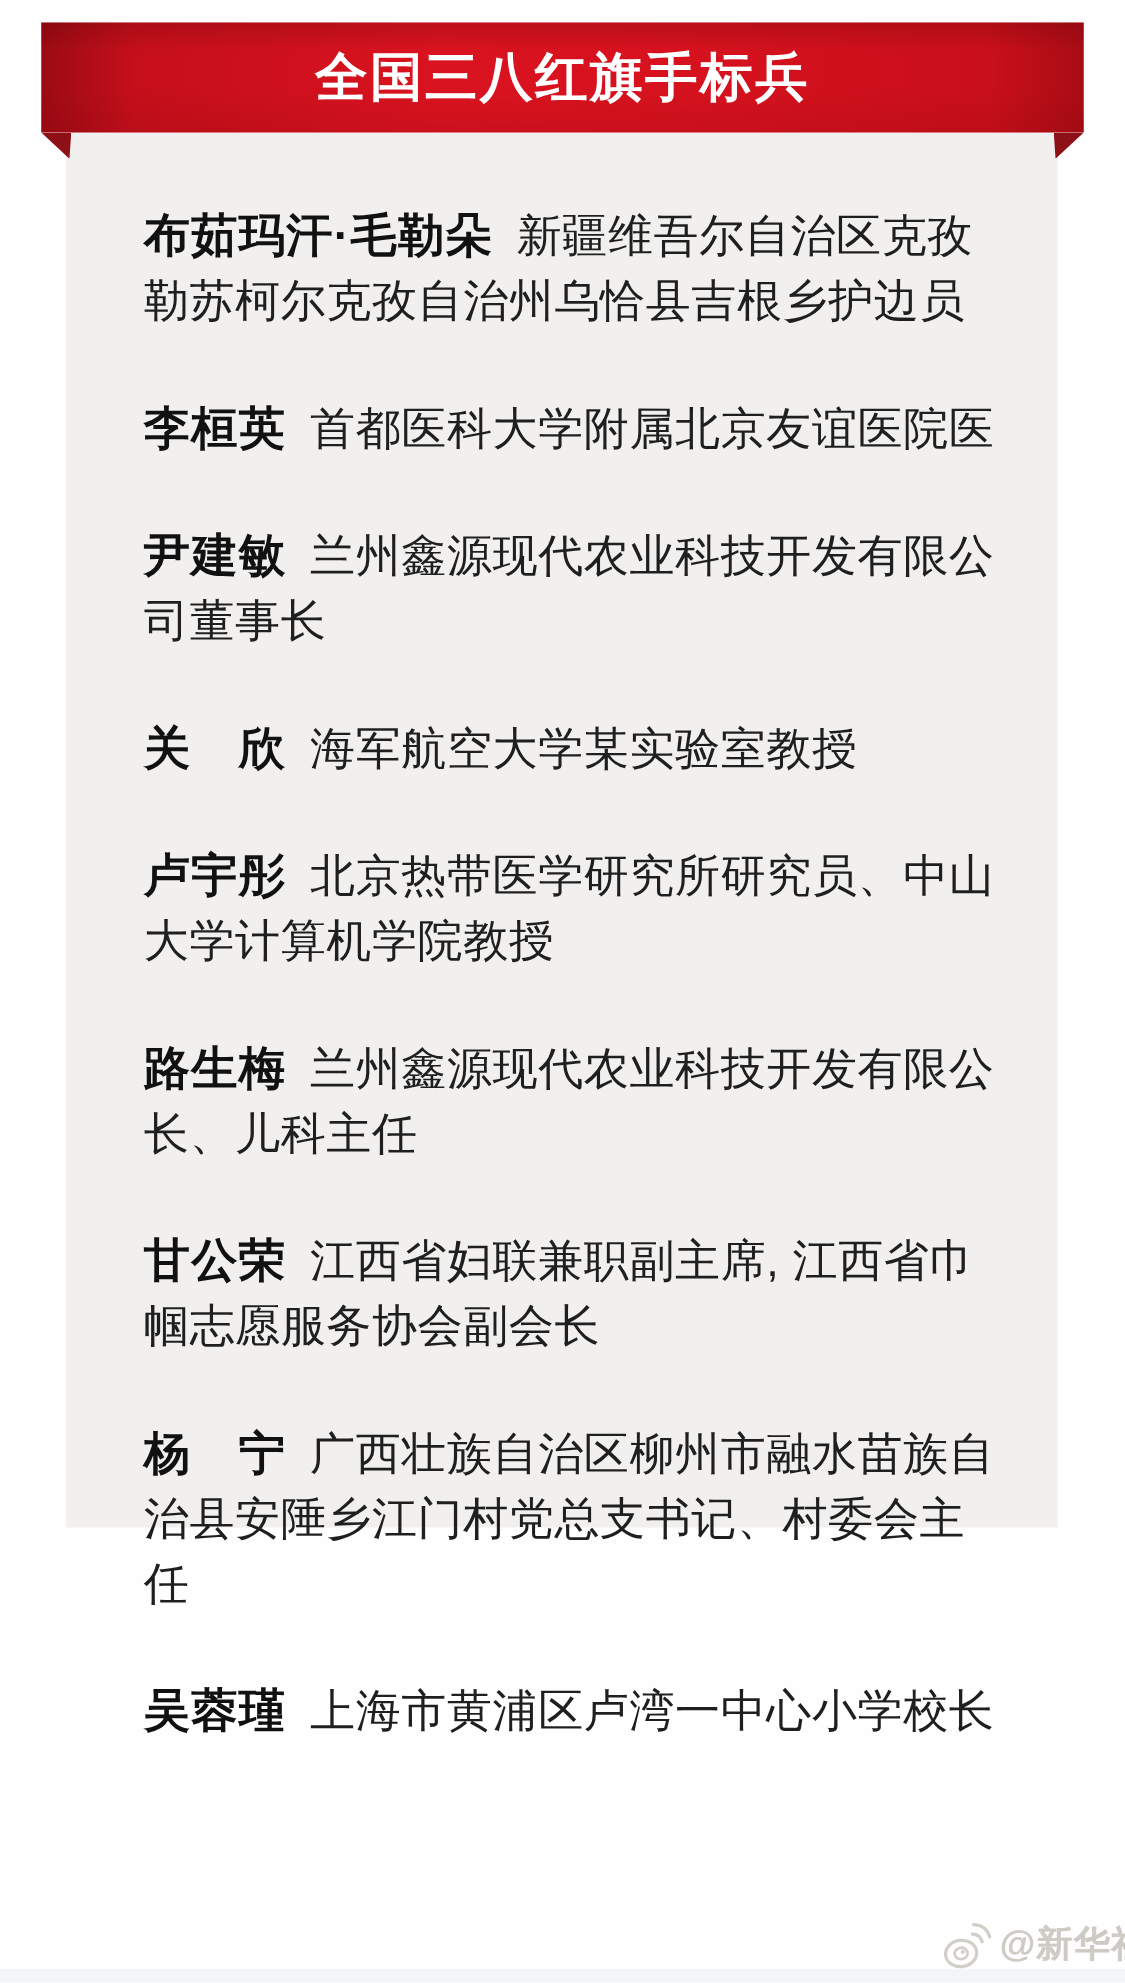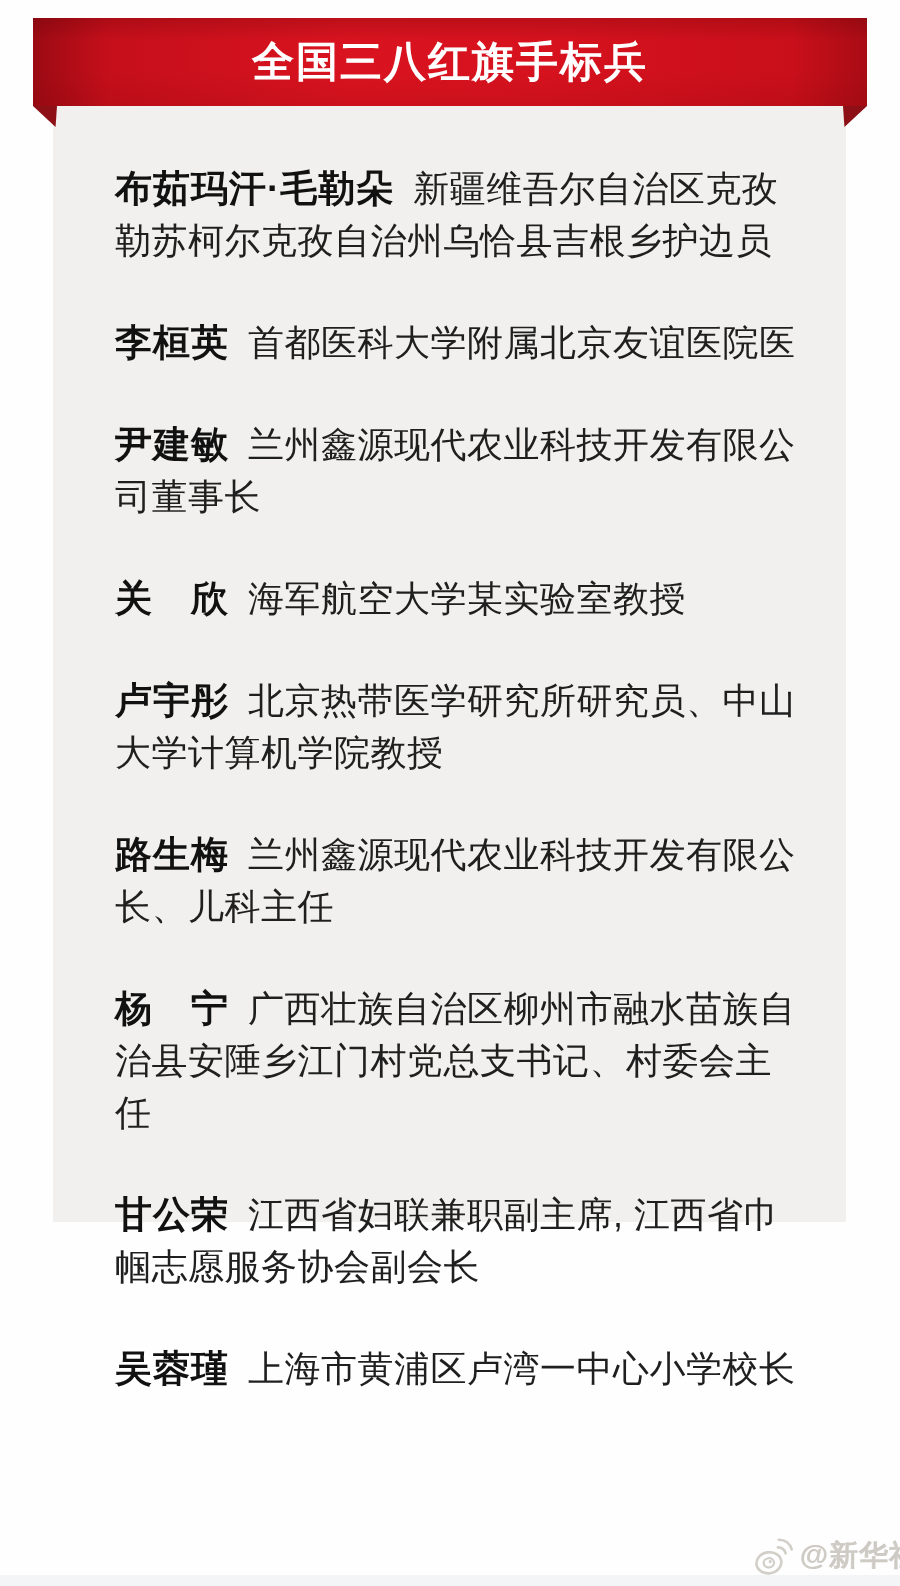--- a/index.html
+++ b/index.html
@@ -96,28 +96,28 @@
         <div class="tline"><span class="awardee">卢宇彤</span><span class="desc">北京热带医学研究所研究员、中山</span></div>
         <div class="tline"><span class="desc">大学计算机学院教授</span></div>
       </div>
 
       <div class="entry">
         <div class="tline"><span class="awardee">路生梅</span><span class="desc">兰州鑫源现代农业科技开发有限公</span></div>
         <div class="tline"><span class="desc">长、儿科主任</span></div>
       </div>
 
       <div class="entry">
+        <div class="tline"><span class="awardee">甘公荣</span><span class="desc">江西省妇联兼职副主席, 江西省巾</span></div>
+        <div class="tline"><span class="desc">帼志愿服务协会副会长</span></div>
+      </div>
+
+      <div class="entry">
         <div class="tline"><span class="awardee">杨　宁</span><span class="desc">广西壮族自治区柳州市融水苗族自</span></div>
         <div class="tline"><span class="desc">治县安陲乡江门村党总支书记、村委会主</span></div>
         <div class="tline"><span class="desc">任</span></div>
-      </div>
-
-      <div class="entry">
-        <div class="tline"><span class="awardee">甘公荣</span><span class="desc">江西省妇联兼职副主席, 江西省巾</span></div>
-        <div class="tline"><span class="desc">帼志愿服务协会副会长</span></div>
       </div>
 
       <div class="entry">
         <div class="tline"><span class="awardee">吴蓉瑾</span><span class="desc">上海市黄浦区卢湾一中心小学校长</span></div>
       </div>
 
     </div>
   </div>
 
   <div class="watermark">

